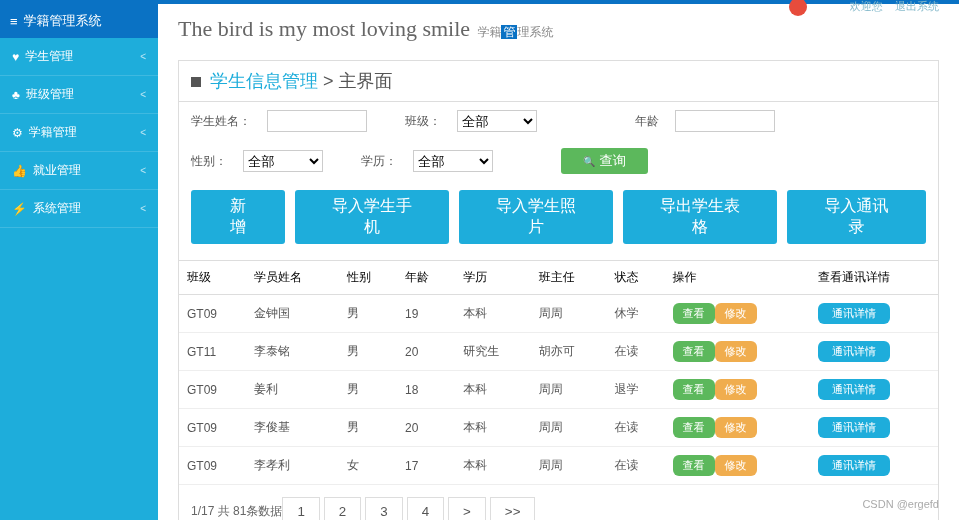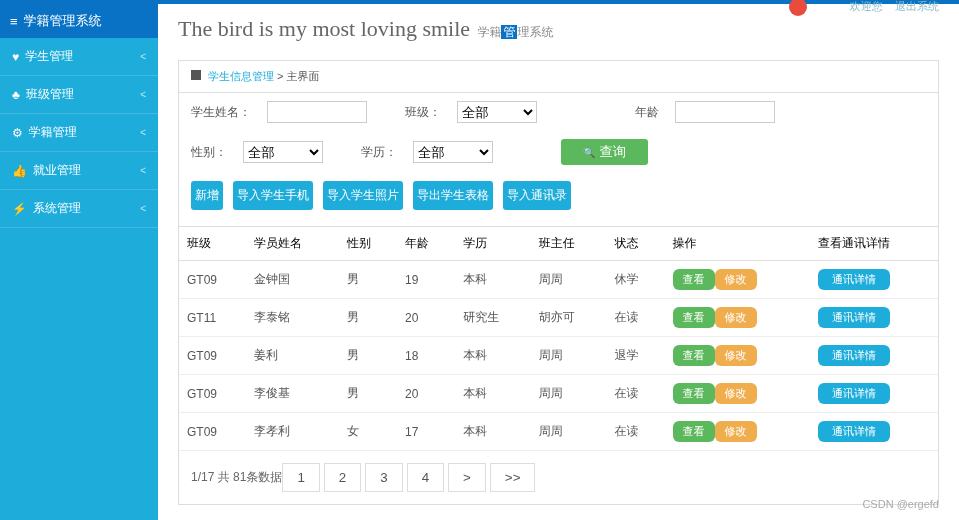--- a/index.html
+++ b/index.html
@@ -11,32 +11,32 @@
 .sidebar { width: 158px; background: #1eaddb; color: #fff; }
 .sidebar-title { background: #0a72c4; padding: 8px 10px; font-size: 13px; display: flex; align-items: center; gap: 6px; }
 .sidebar-item { padding: 10px 12px; border-bottom: 1px solid rgba(255,255,255,0.15); display: flex; align-items: center; justify-content: space-between; cursor: pointer; font-size: 12px; }
 .sidebar-item .label { display: flex; align-items: center; gap: 6px; }
 .arrow { font-size: 10px; color: rgba(255,255,255,0.7); }
 .main { flex: 1; background: #fff; padding: 12px 20px; overflow: auto; }
 .header-text { font-family: Georgia, serif; font-size: 22px; color: #666; }
 .header-sub { font-size: 12px; color: #888; margin-left: 4px; }
 .highlight { background: #0a72c4; color: #fff; padding: 0 2px; }
 .panel { border: 1px solid #ddd; margin-top: 18px; padding: 0; }
-.breadcrumb { padding: 8px 12px; border-bottom: 1px solid #ddd; color: #555; font-size: 11px; }
+.breadcrumb { padding: 8px 12px; border-bottom: 1px solid #ddd; color: #555; font-size: 18px; }
 .breadcrumb a { color: #1eaddb; text-decoration: none; }
 .breadcrumb-icon { display: inline-block; width: 10px; height: 10px; background: #555; margin-right: 4px; }
 .filter-row { display: flex; align-items: center; padding: 8px 12px; gap: 8px; flex-wrap: wrap; }
 .filter-group { display: flex; align-items: center; gap: 16px; margin-right: 30px; }
 .filter-label { color: #555; }
 .filter-input { width: 100px; height: 22px; border: 1px solid #ccc; padding: 0 4px; }
 .filter-select { width: 80px; height: 22px; border: 1px solid #ccc; background: #fff; }
 .btn-search { background: #5cb85c; color: #fff; border: none; padding: 4px 22px; border-radius: 3px; cursor: pointer; margin-left: 30px; }
 .btn-search::before { content: "🔍"; margin-right: 4px; font-size: 10px; }
 .action-row { padding: 8px 12px; display: flex; gap: 10px; }
-.btn-action { background: #1eaddb; color: #fff; border: none; padding: 6px 4px; border-radius: 3px; cursor: pointer; font-size: 12px; }
+.btn-action { background: #1eaddb; color: #fff; border: none; padding: 6px 32px; border-radius: 3px; cursor: pointer; font-size: 16px; }
 .table { width: 100%; border-collapse: collapse; margin-top: 8px; }
 .table th { text-align: left; padding: 8px; border-bottom: 1px solid #ddd; border-top: 1px solid #ddd; font-weight: normal; font-size: 12px; }
 .table td { padding: 8px; border-bottom: 1px solid #eee; font-size: 12px; color: #555; }
 .btn-sm { border: none; padding: 3px 10px; color: #fff; font-size: 11px; cursor: pointer; border-radius: 6px; }
 .btn-view { background: #5cb85c; }
 .btn-edit { background: #f0ad4e; }
 .btn-info { background: #1eaddb; padding: 3px 14px; }
 .pager { display: flex; justify-content: flex-start; align-items: center; padding: 12px; }
 .pager-info { color: #666; }
 .pager-btns { display: flex; gap: 4px; }

